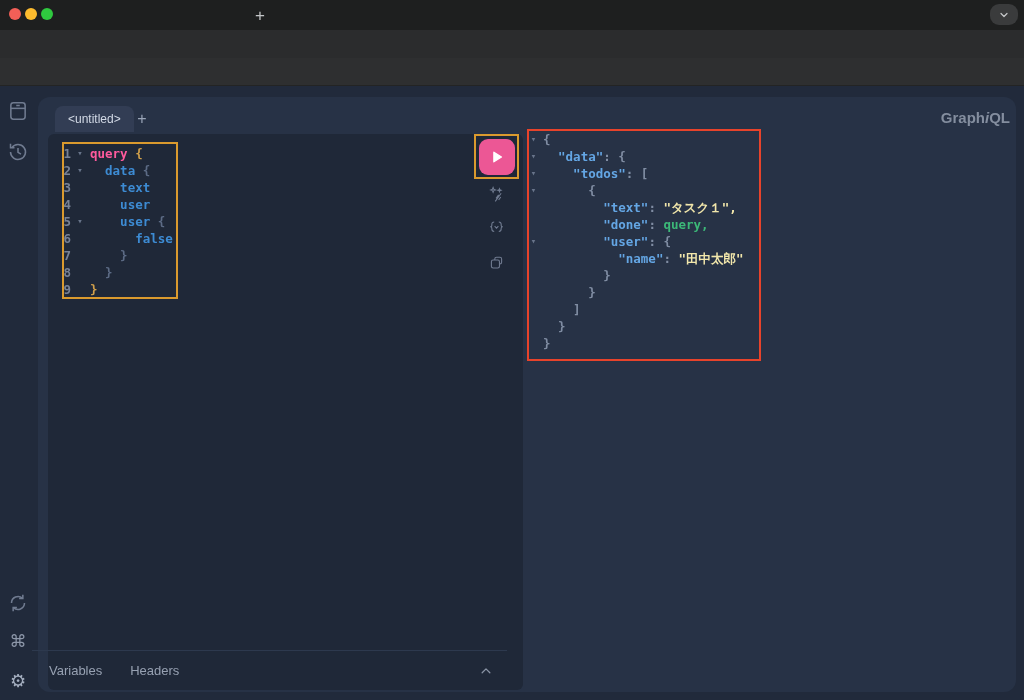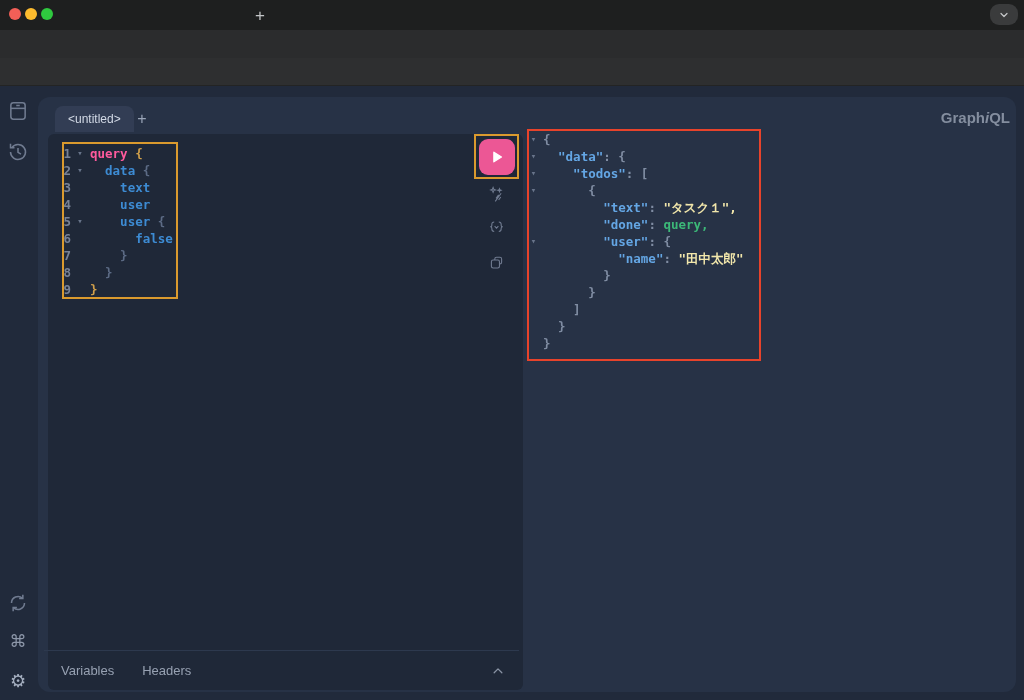--- a/index.html
+++ b/index.html
@@ -62,21 +62,21 @@
   .tk-pun   { color:#5c6b85; }
   .tk-key   { color:#64a6e4; }
   .tk-str   { color:#f2e7ab; }
   .tk-bool  { color:#3cb878; }
   .tk-pun2  { color:#808da3; }
 
   #exec-button { left:479px; top:139px; width:36px; height:36px; border-radius:9px; background:#ec5795;
     display:flex; align-items:center; justify-content:center; }
   .ed-tool { left:488px; width:17px; height:17px; }
 
-  #footer-bar { left:44px; top:650px; width:475px; height:40px; border-top:1px solid #2d394e;
+  #footer-bar { left:32px; top:650px; width:475px; height:40px; border-top:1px solid #2d394e;
     display:flex; align-items:center; padding:0 14px 0 17px; gap:28px; }
   .footer-tab { font-size:13px; color:#97a1b2; }
   #footer-chevron { margin-left:auto; }
 
   
   .anno { border-style:solid; border-width:2px; z-index:50; }
   #anno-query-box    { left:62px;  top:142px; width:116px; height:157px; border-color:#da9a2e; }
   #anno-play-box     { left:474px; top:134px; width:45px;  height:45px;  border-color:#da9a2e; }
   #anno-response-box { left:527px; top:129px; width:234px; height:232px; border-color:#e7432b; }
 

